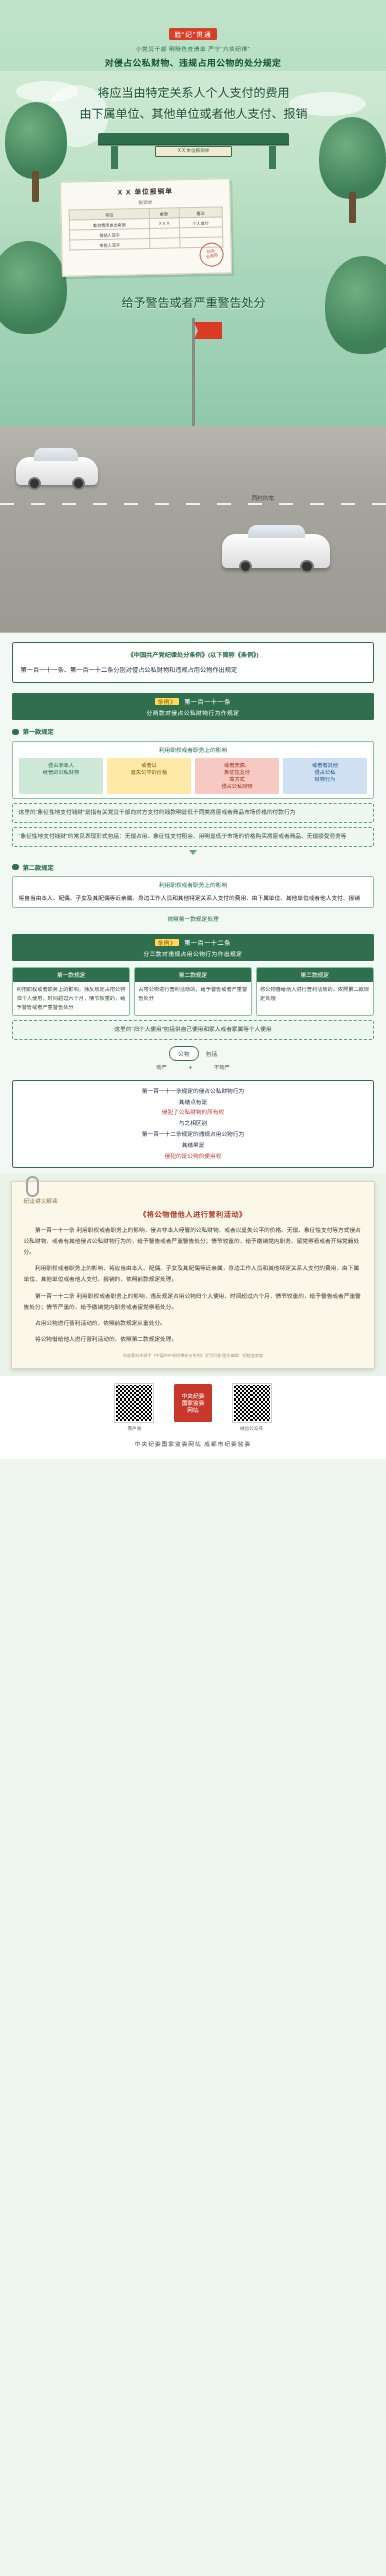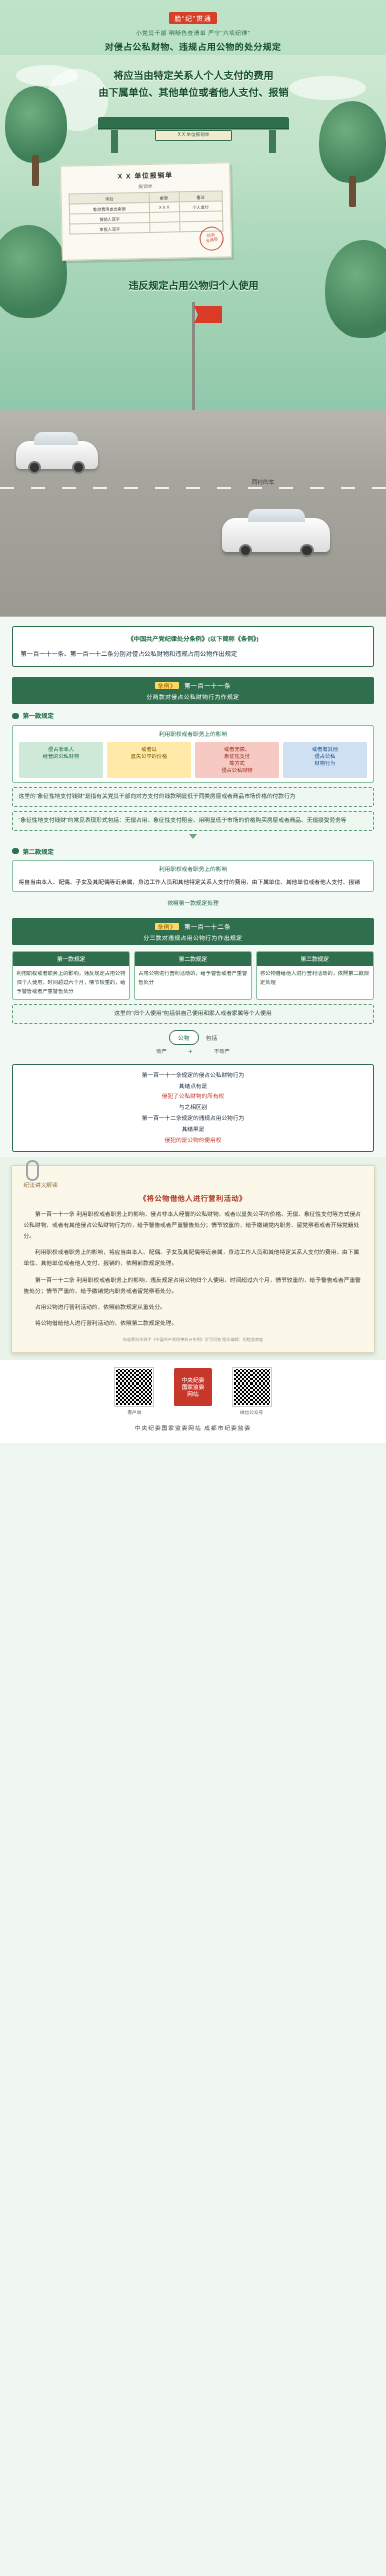--- a/index.html
+++ b/index.html
@@ -8,21 +8,21 @@
     font-family: "Liberation Sans", "DejaVu Sans", sans-serif;
     background: #eef6ef;
     color: #222;
   }
   .page { width: 386px; position: relative; overflow: hidden; }
 
   
   .hero {
     position: relative;
     background: linear-gradient(#bfe3c9 0%, #a9d9bb 35%, #cdeacd 100%);
-    padding: 7px 0 0 0;
+    padding: 23px 0 0 0;
     overflow: hidden;
   }
   .hero-title-wrap { text-align: center; padding: 5.2px 0 2.1px; position: relative; z-index: 5;}
   .kanji-badge {
     display: inline-block;
     background: #d64028;
     color: #fff;
     font-size: 6.7px;
     padding: 1px 5.2px;
     border-radius: 1.5px;
@@ -56,23 +56,23 @@
     border-radius: 50% 50% 45% 45%;
   }
   .trunk { position: absolute; background: #6b4f35; border-radius: 1.5px; }
   
   .stmt {
     position: absolute;
     left: 31px;
     width: 325px;
     text-align: center;
     color: #16502f;
-    font-size: 10px;
+    font-size: 12px;
     line-height: 1.7;
-    font-weight: bold;
+    font-weight: normal;
     text-shadow: 0 0.5px 1px rgba(255,255,255,.85);
     z-index: 6;
   }
   
   .gate {
     position: absolute;
     left: 98px; top: 62px;
     width: 191px; height: 36px;
     z-index: 4;
   }
@@ -327,21 +327,21 @@
             <td>审批人签字</td>
             <td></td>
             <td></td>
           </tr>
         </tbody>
           </table>
         <div class="red-seal" style="white-space:pre-line;">财务
 专用章</div>
       </div>
 
-      <div class="stmt" style="top:222px;">违反规定占用公物归个人使用</div>
+      <div class="stmt" style="top:222px;">给予警告或者严重警告处分</div>
 
       <div class="flag-pole" style="left:192px;top:247px;height:108px;"></div>
       <div class="flag" style="left:194px;top:251px;"></div>
 
       <div class="road">
         <div class="road-line"></div>
 
         <div class="car" style="left:15.5px;top:31px;">
           <div class="cabin"></div>
           <div class="wheel" style="left:12.4px;"></div>

